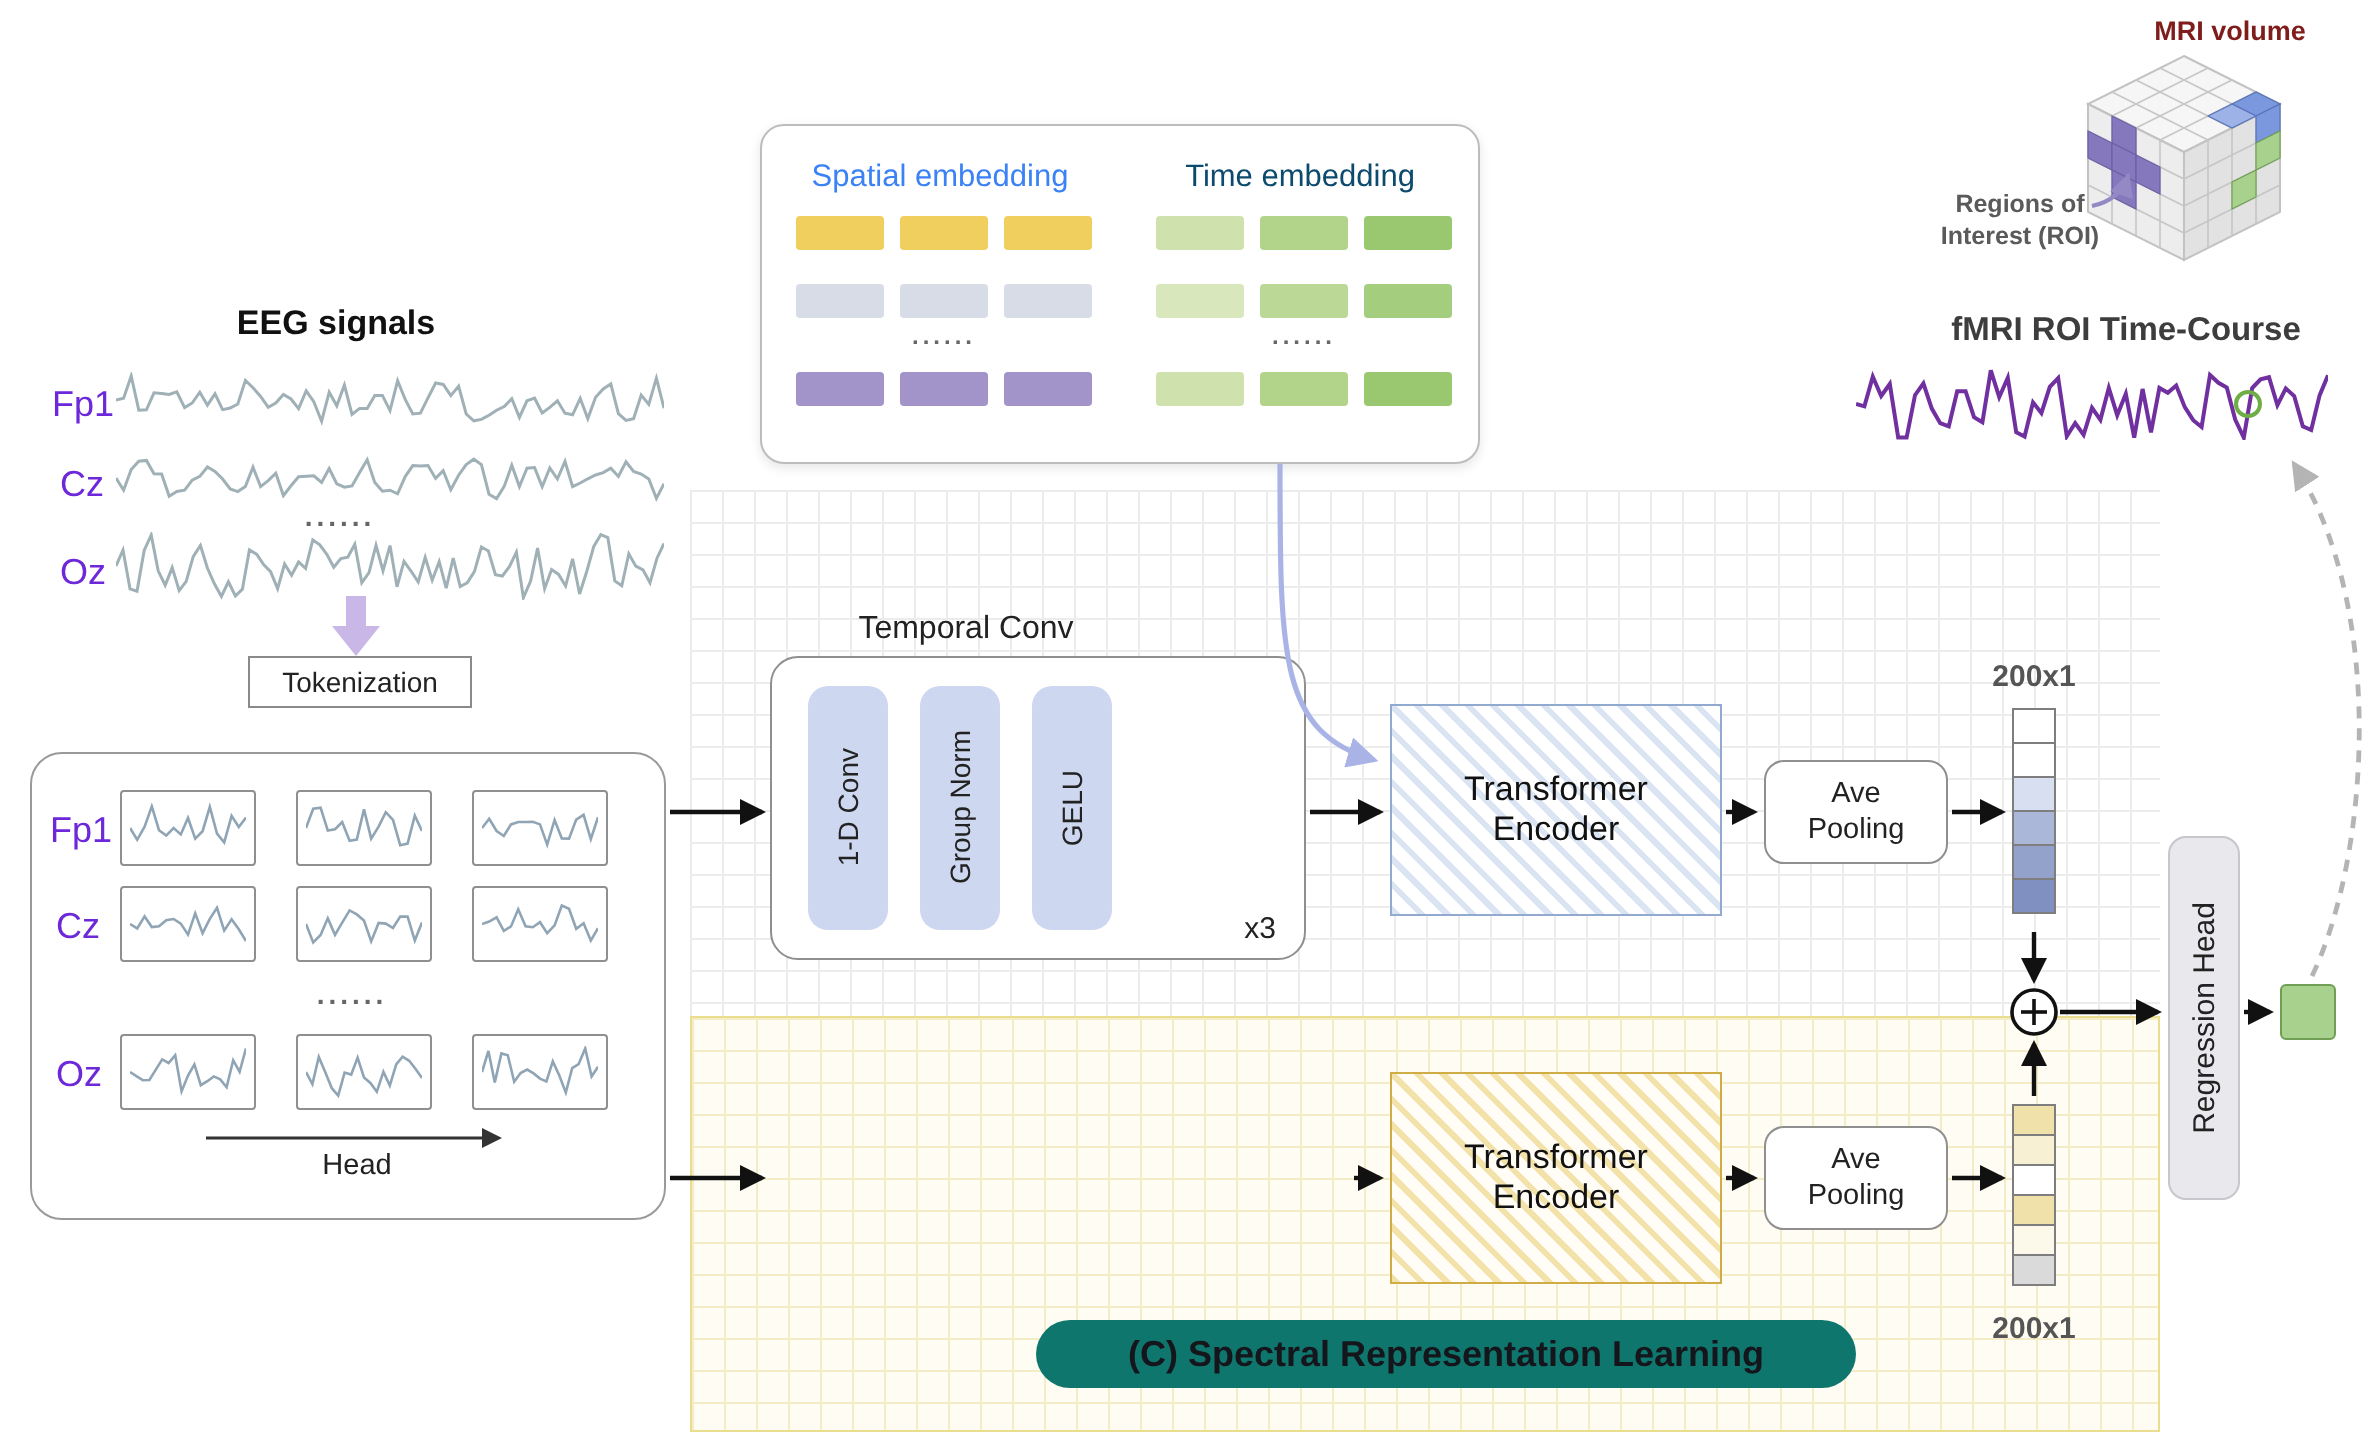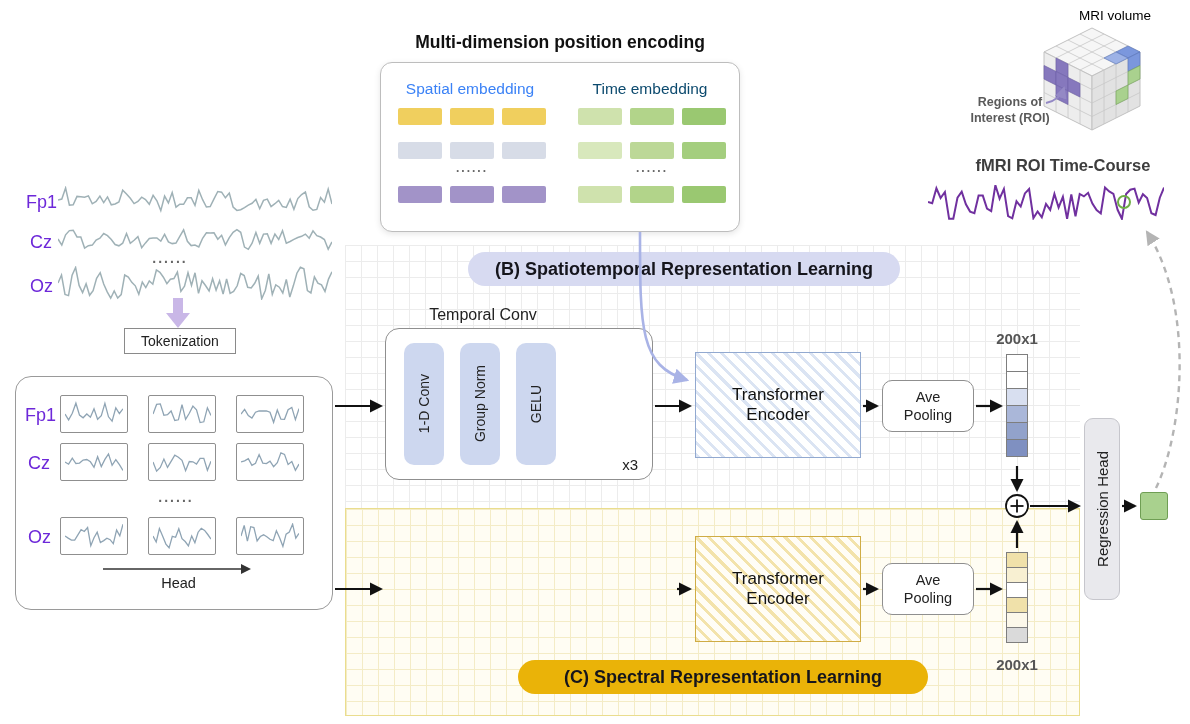--- a/index.html
+++ b/index.html
@@ -29,20 +29,21 @@
 </style>
 </head>
 <body>
 
 <div class="canvas">
 
   <div class="abs panel-b-bg" style="left:345px;top:245px;width:735px;height:263px"></div>
   <div class="abs panel-c-bg" style="left:345px;top:508px;width:735px;height:208px"></div>
 
 
+  <div class="abs center" style="left:58px;top:152px;width:220px;font-weight:bold;font-size:17px;color:#111">EEG signals</div>
 
   <div class="abs chan-label" style="left:26px;top:192px">Fp1</div>
   <svg class="abs" style="left:58px;top:186px" width="274" height="28">
       <path fill="none" stroke="#9fb1b6" stroke-width="1.5" d="M0 14.0 L3.8 13.1 L7.6 2.0 L11.4 19.1 L15.2 18.9 L19.0 10.4 L22.8 10.7 L26.6 11.2 L30.4 9.9 L34.3 17.8 L38.1 15.5 L41.9 10.1 L45.7 16.6 L49.5 10.9 L53.3 18.8 L57.1 18.0 L60.9 16.0 L64.7 4.2 L68.5 7.9 L72.3 12.2 L76.1 17.6 L79.9 15.5 L83.7 11.2 L87.5 13.5 L91.3 18.3 L95.1 9.4 L98.9 14.8 L102.8 24.6 L106.6 10.1 L110.4 16.9 L114.2 6.5 L118.0 21.2 L121.8 18.2 L125.6 18.3 L129.4 11.8 L133.2 11.7 L137.0 19.3 L140.8 4.4 L144.6 13.7 L148.4 21.0 L152.2 20.6 L156.0 12.9 L159.8 5.5 L163.6 6.2 L167.4 11.8 L171.3 7.1 L175.1 21.0 L178.9 24.4 L182.7 23.7 L186.5 21.6 L190.3 19.1 L194.1 17.3 L197.9 13.4 L201.7 22.7 L205.5 14.4 L209.3 13.1 L213.1 20.5 L216.9 17.7 L220.7 14.4 L224.5 20.6 L228.3 21.4 L232.1 13.2 L235.9 23.3 L239.8 12.6 L243.6 8.5 L247.4 6.0 L251.2 20.8 L255.0 24.2 L258.8 23.4 L262.6 11.5 L266.4 16.2 L270.2 3.1 L274.0 18.1"></path>
     </svg>
 
   <div class="abs chan-label" style="left:30px;top:232px">Cz</div>
   <svg class="abs" style="left:58px;top:226px" width="274" height="26">
       <path fill="none" stroke="#9fb1b6" stroke-width="1.5" d="M0 13.0 L3.8 19.1 L7.6 8.8 L11.4 4.6 L15.2 4.2 L19.0 10.9 L22.8 11.0 L26.6 22.1 L30.4 19.7 L34.3 19.1 L38.1 14.1 L41.9 12.2 L45.7 7.5 L49.5 9.7 L53.3 13.5 L57.1 18.5 L60.9 19.8 L64.7 17.2 L68.5 7.6 L72.3 17.3 L76.1 14.3 L79.9 10.6 L83.7 21.8 L87.5 16.9 L91.3 12.4 L95.1 12.1 L98.9 11.9 L102.8 15.2 L106.6 8.3 L110.4 15.9 L114.2 17.6 L118.0 17.0 L121.8 10.3 L125.6 3.9 L129.4 15.3 L133.2 19.6 L137.0 19.1 L140.8 20.9 L144.6 12.3 L148.4 6.8 L152.2 7.0 L156.0 6.8 L159.8 13.2 L163.6 9.3 L167.4 18.9 L171.3 11.6 L175.1 6.3 L178.9 3.6 L182.7 6.3 L186.5 21.1 L190.3 23.3 L194.1 17.2 L197.9 6.6 L201.7 17.3 L205.5 8.1 L209.3 7.8 L213.1 17.4 L216.9 8.0 L220.7 13.5 L224.5 4.7 L228.3 17.3 L232.1 15.5 L235.9 13.4 L239.8 11.5 L243.6 10.3 L247.4 8.1 L251.2 12.2 L255.0 4.9 L258.8 9.7 L262.6 11.0 L266.4 13.5 L270.2 23.2 L274.0 15.9"></path>
     </svg>
@@ -115,21 +116,20 @@
         </svg>
       </div>
 
     <svg class="abs" style="left:85px;top:186px" width="155" height="12">
       <line x1="2" y1="6" x2="140" y2="6" stroke="#333" stroke-width="1.5"></line>
       <path d="M140 1 L150 6 L140 11 z" fill="#333"></path>
     </svg>
     <div class="abs center" style="left:85px;top:198px;width:155px;font-size:14.5px;color:#222">Head</div>
   </div>
 
-  <div class="abs center" style="left:380px;top:32px;width:360px;font-weight:bold;font-size:17.5px;color:#111">Multi-dimension position encoding</div>
 
   <div class="abs shadow" style="left:380px;top:62px;width:360px;height:170px;background:#fff;border:1.2px solid #bdbdbd;border-radius:12px"></div>
 
   <div class="abs center" style="left:392px;top:80px;width:156px;font-size:15.5px;color:#3b82f6">Spatial embedding</div>
   <div class="abs center" style="left:572px;top:80px;width:156px;font-size:15.5px;color:#0c4a6e">Time embedding</div>
 
   <div class="abs tiles-row" style="left:398px;top:108px">
       <div class="tile" style="background: rgb(240, 207, 94);"></div>
       <div class="tile" style="background: rgb(240, 207, 94);"></div>
       <div class="tile" style="background: rgb(240, 207, 94);"></div>
@@ -156,21 +156,20 @@
       <div class="tile" style="background: rgb(188, 216, 151);"></div>
       <div class="tile" style="background: rgb(164, 206, 126);"></div>
     </div>
   <div class="abs dots" style="left:578px;top:161px;width:148px;font-size:12px">......</div>
   <div class="abs tiles-row" style="left:578px;top:186px">
       <div class="tile" style="background: rgb(207, 226, 173);"></div>
       <div class="tile" style="background: rgb(178, 212, 138);"></div>
       <div class="tile" style="background: rgb(154, 200, 113);"></div>
     </div>
 
-  <div class="abs pill" style="left:468px;top:252px;width:432px;height:34px;background:#d7daf1;font-size:18px;color:#15151c">(B) Spatiotemporal Representation Learning</div>
 
   <div class="abs center" style="left:398px;top:306px;width:170px;font-size:16px;font-weight:500;color:#222">Temporal Conv</div>
 
   <div class="abs box" style="left:385px;top:328px;width:268px;height:152px">
     <div class="conv-pill" style="left:18px;top:14px">
         <span class="vtext">1-D Conv</span>
       </div>
     <div class="conv-pill" style="left:74px;top:14px">
         <span class="vtext">Group Norm</span>
       </div>
@@ -210,28 +209,28 @@
   <div class="abs vec vec-c" style="left:1006px;top:552px">
       <div class="tile" style="background: rgb(240, 225, 170);"></div>
       <div class="tile" style="background: rgb(248, 240, 210);"></div>
       <div class="tile" style="background: rgb(255, 255, 255);"></div>
       <div class="tile" style="background: rgb(240, 225, 170);"></div>
       <div class="tile" style="background: rgb(252, 248, 234);"></div>
       <div class="tile" style="background: rgb(218, 218, 218);"></div>
     </div>
   <div class="abs center" style="left:981px;top:656px;width:72px;font-weight:bold;font-size:15px;color:#555">200x1</div>
 
-  <div class="abs pill" style="left:518px;top:660px;width:410px;height:34px;background:#eab308;font-size:18px;color:#15151c">(C) Spectral Representation Learning</div>
+  <div class="abs pill" style="left:518px;top:660px;width:410px;height:34px;background:#0f766e;font-size:18px;color:#15151c">(C) Spectral Representation Learning</div>
 
   <div class="abs center" style="left:1084px;top:418px;width:36px;height:182px;background:#e9e9ed;border:1px solid #c6c6cc;border-radius:9px">
     <span class="vtext" style="font-size:15px;color:#222">Regression Head</span>
   </div>
   <div class="abs" style="left:1140px;top:492px;width:28px;height:28px;background:#a9d18e;border:1.6px solid #6f9e54;border-radius:3px"></div>
 
-  <div class="abs center" style="left:1055px;top:8px;width:120px;font-weight:normal;font-size:13.5px;color:#000000">MRI volume</div>
+  <div class="abs center" style="left:1055px;top:8px;width:120px;font-weight:bold;font-size:13.5px;color:#7f1d1d">MRI volume</div>
 
   <svg class="abs" style="left:1026px;top:22px" width="132" height="112" viewBox="0 0 132 112">
     <polygon points="66,6 114,30 66,54 18,30" fill="#f6f6f6" stroke="#c2c2c2"></polygon>
     <polygon points="18,30 66,54 66,108 18,84" fill="#ededed" stroke="#c2c2c2"></polygon>
     <polygon points="114,30 66,54 66,108 114,84" fill="#e2e2e2" stroke="#c2c2c2"></polygon>
     <g stroke="#c6c6c6" stroke-width="0.8">
       <line x1="30" y1="36" x2="78" y2="12"></line>
         <line x1="42" y1="42" x2="90" y2="18"></line>
         <line x1="54" y1="48" x2="102" y2="24"></line>
       <line x1="30" y1="24" x2="78" y2="48"></line>

